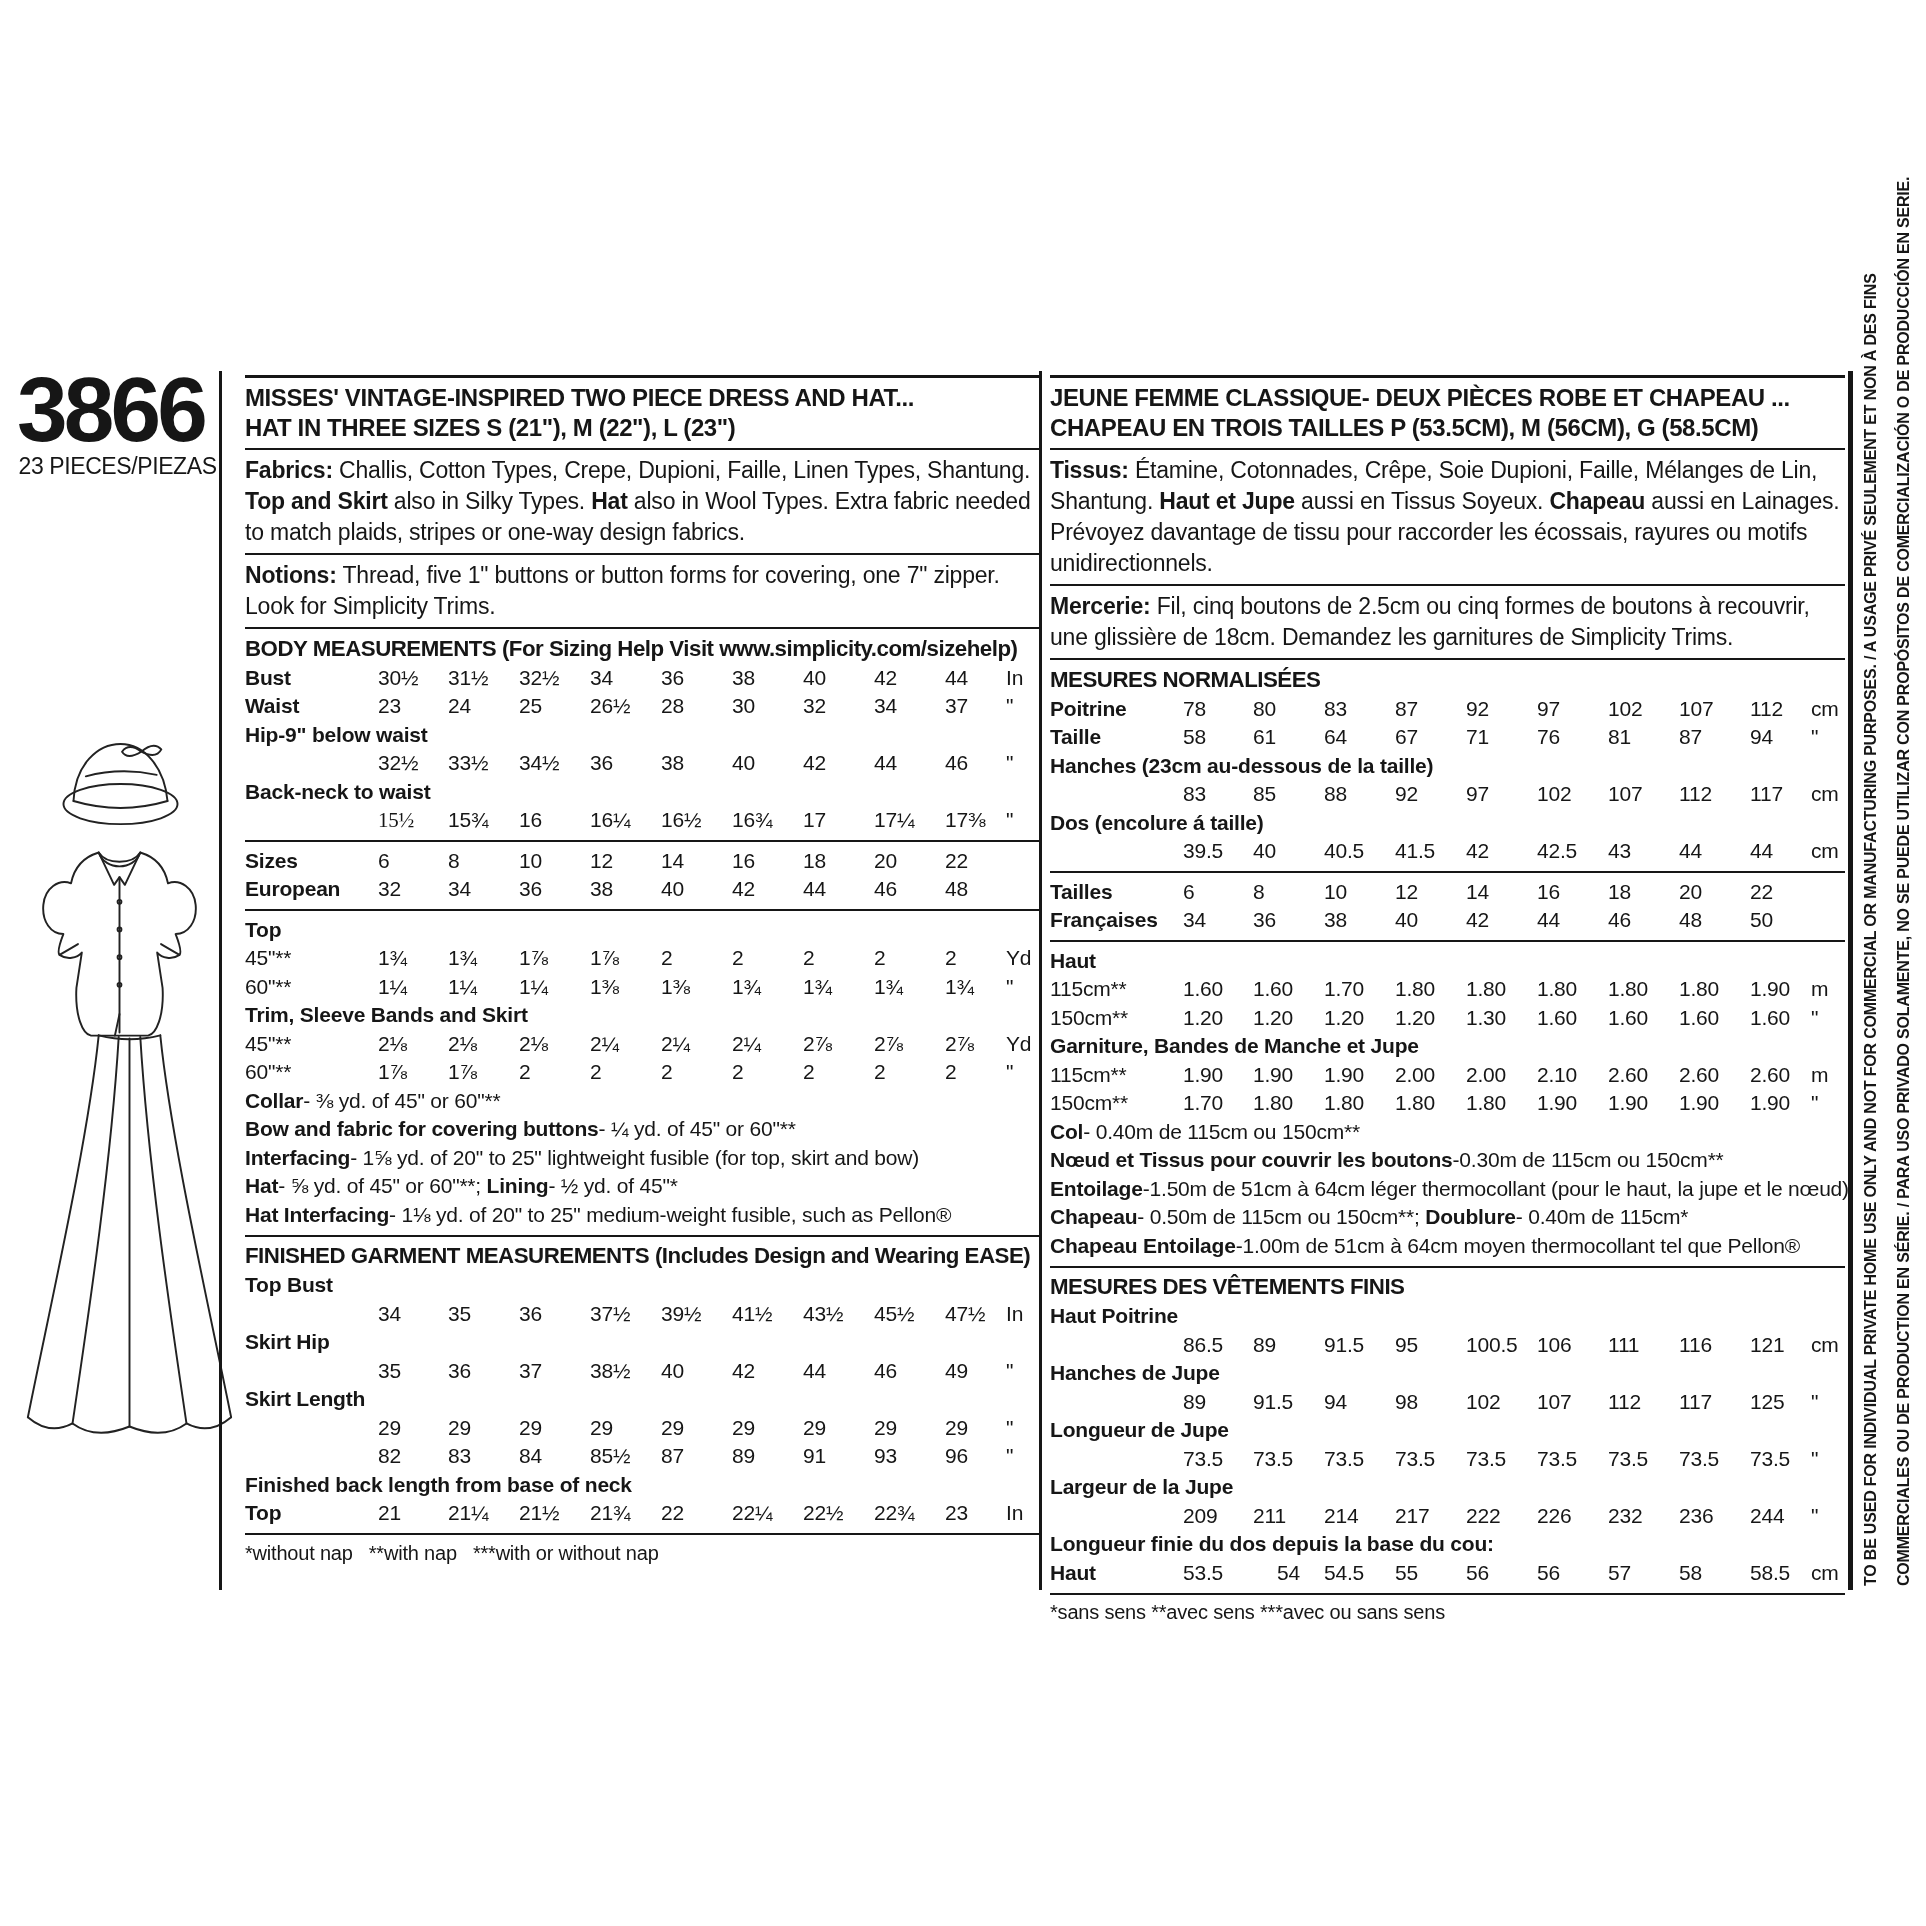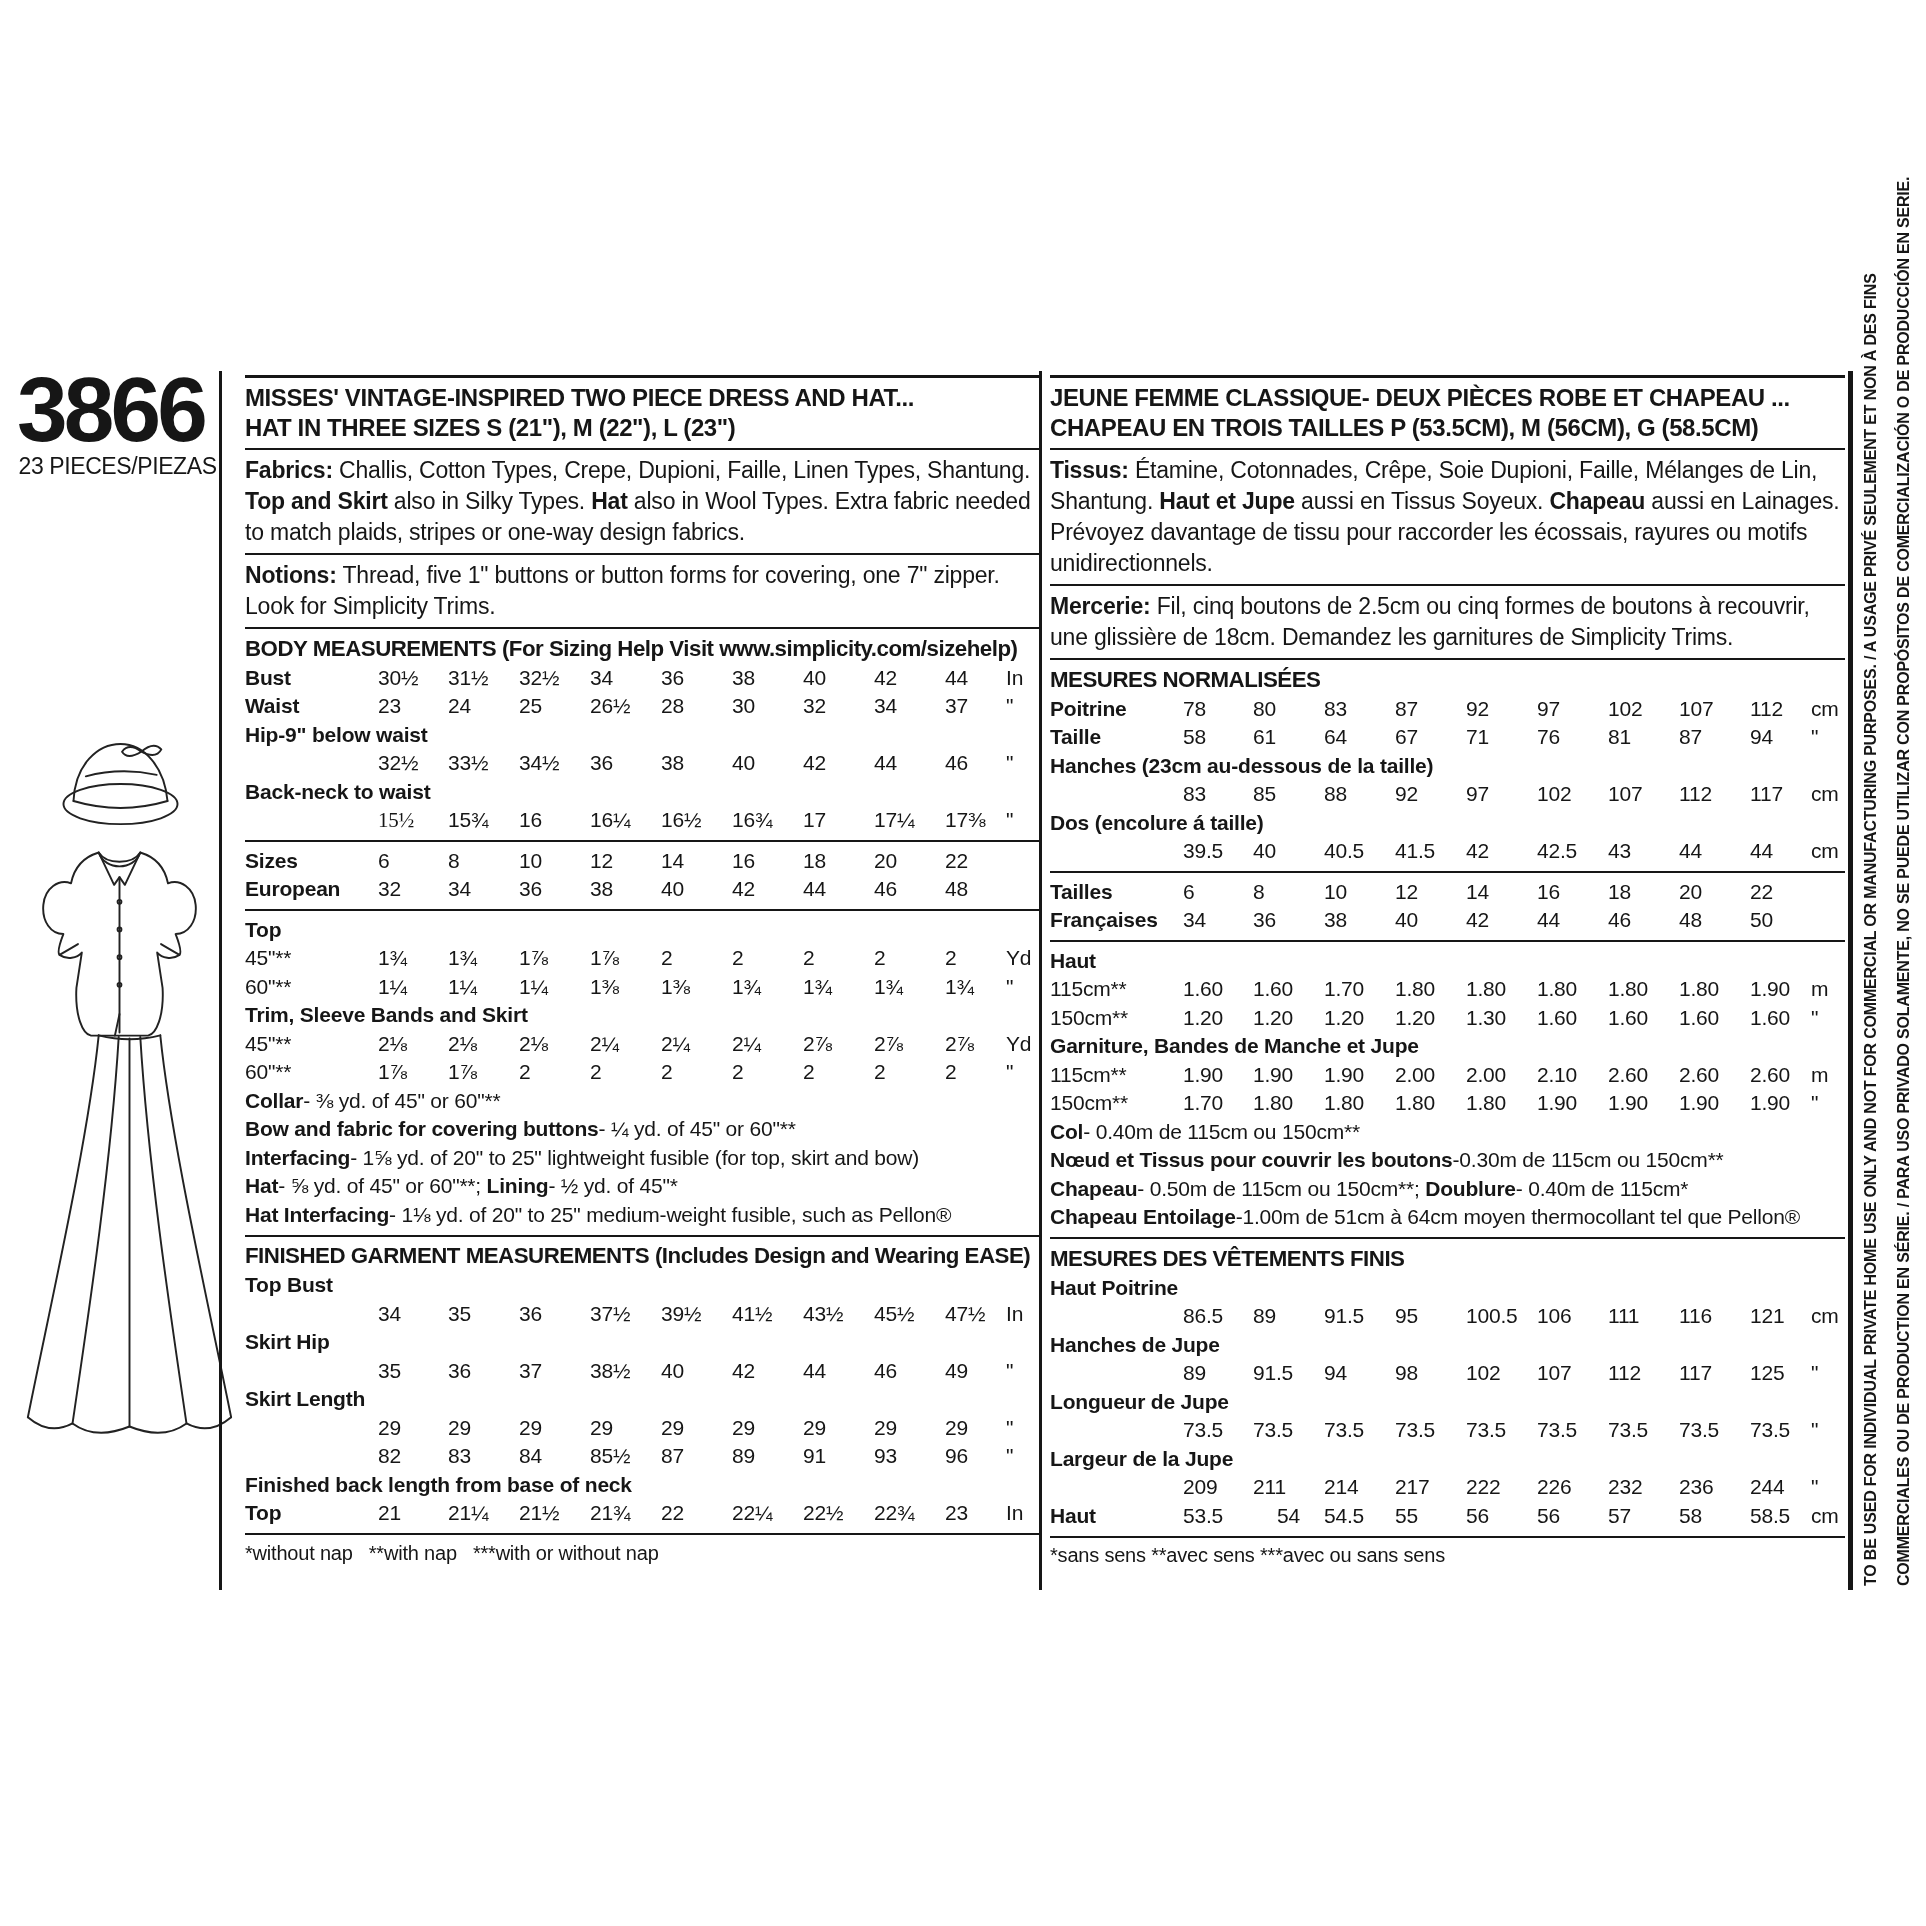--- a/index.html
+++ b/index.html
@@ -472,20 +472,21 @@
           <span class="tval" style="left: 416px;">1.80</span>
           <span class="tval" style="left: 487px;">1.90</span>
           <span class="tval" style="left: 558px;">1.90</span>
           <span class="tval" style="left: 629px;">1.90</span>
           <span class="tval" style="left: 700px;">1.90</span>
           <span class="tunit">"</span>
         </div>
       </div>
     <div class="spec"><b>Col</b><span>- 0.40m de 115cm ou 150cm**</span></div>
     <div class="spec"><b>Nœud et Tissus pour couvrir les boutons</b><span>-0.30m de 115cm ou 150cm**</span></div>
+    <div class="spec"><b>Entoilage</b><span>-1.50m de 51cm à 64cm léger thermocollant (pour le haut, la jupe et le nœud)</span></div>
     <div class="spec"><b>Chapeau</b><span>- 0.50m de 115cm ou 150cm**; </span><b>Doublure</b><span>- 0.40m de 115cm*</span></div>
     <div class="spec"><b>Chapeau Entoilage</b><span>-1.00m de 51cm à 64cm moyen thermocollant tel que Pellon®</span></div>
     <div class="hr thin"></div>
     <div class="theader">MESURES DES VÊTEMENTS FINIS</div>
     <div>
         <div class="trow">
           <span class="tlabel b">Haut Poitrine</span>
         </div>
         <div class="trow">
           <span class="tval" style="left: 133px;">86.5</span>
@@ -536,20 +537,23 @@
           <span class="tval" style="left: 133px;">209</span>
           <span class="tval" style="left: 203px;">211</span>
           <span class="tval" style="left: 274px;">214</span>
           <span class="tval" style="left: 345px;">217</span>
           <span class="tval" style="left: 416px;">222</span>
           <span class="tval" style="left: 487px;">226</span>
           <span class="tval" style="left: 558px;">232</span>
           <span class="tval" style="left: 629px;">236</span>
           <span class="tval" style="left: 700px;">244</span>
           <span class="tunit">"</span>
+        </div>
+        <div class="trow">
+          <span class="tlabel b">Longueur finie du dos depuis la base du cou:</span>
         </div>
         <div class="trow">
           <span class="tlabel b">Haut</span>
           <span class="tval" style="left: 133px;">53.5</span>
           <span class="tval" style="left: 203px; text-align: center;">54</span>
           <span class="tval" style="left: 274px;">54.5</span>
           <span class="tval" style="left: 345px;">55</span>
           <span class="tval" style="left: 416px;">56</span>
           <span class="tval" style="left: 487px;">56</span>
           <span class="tval" style="left: 558px;">57</span>

